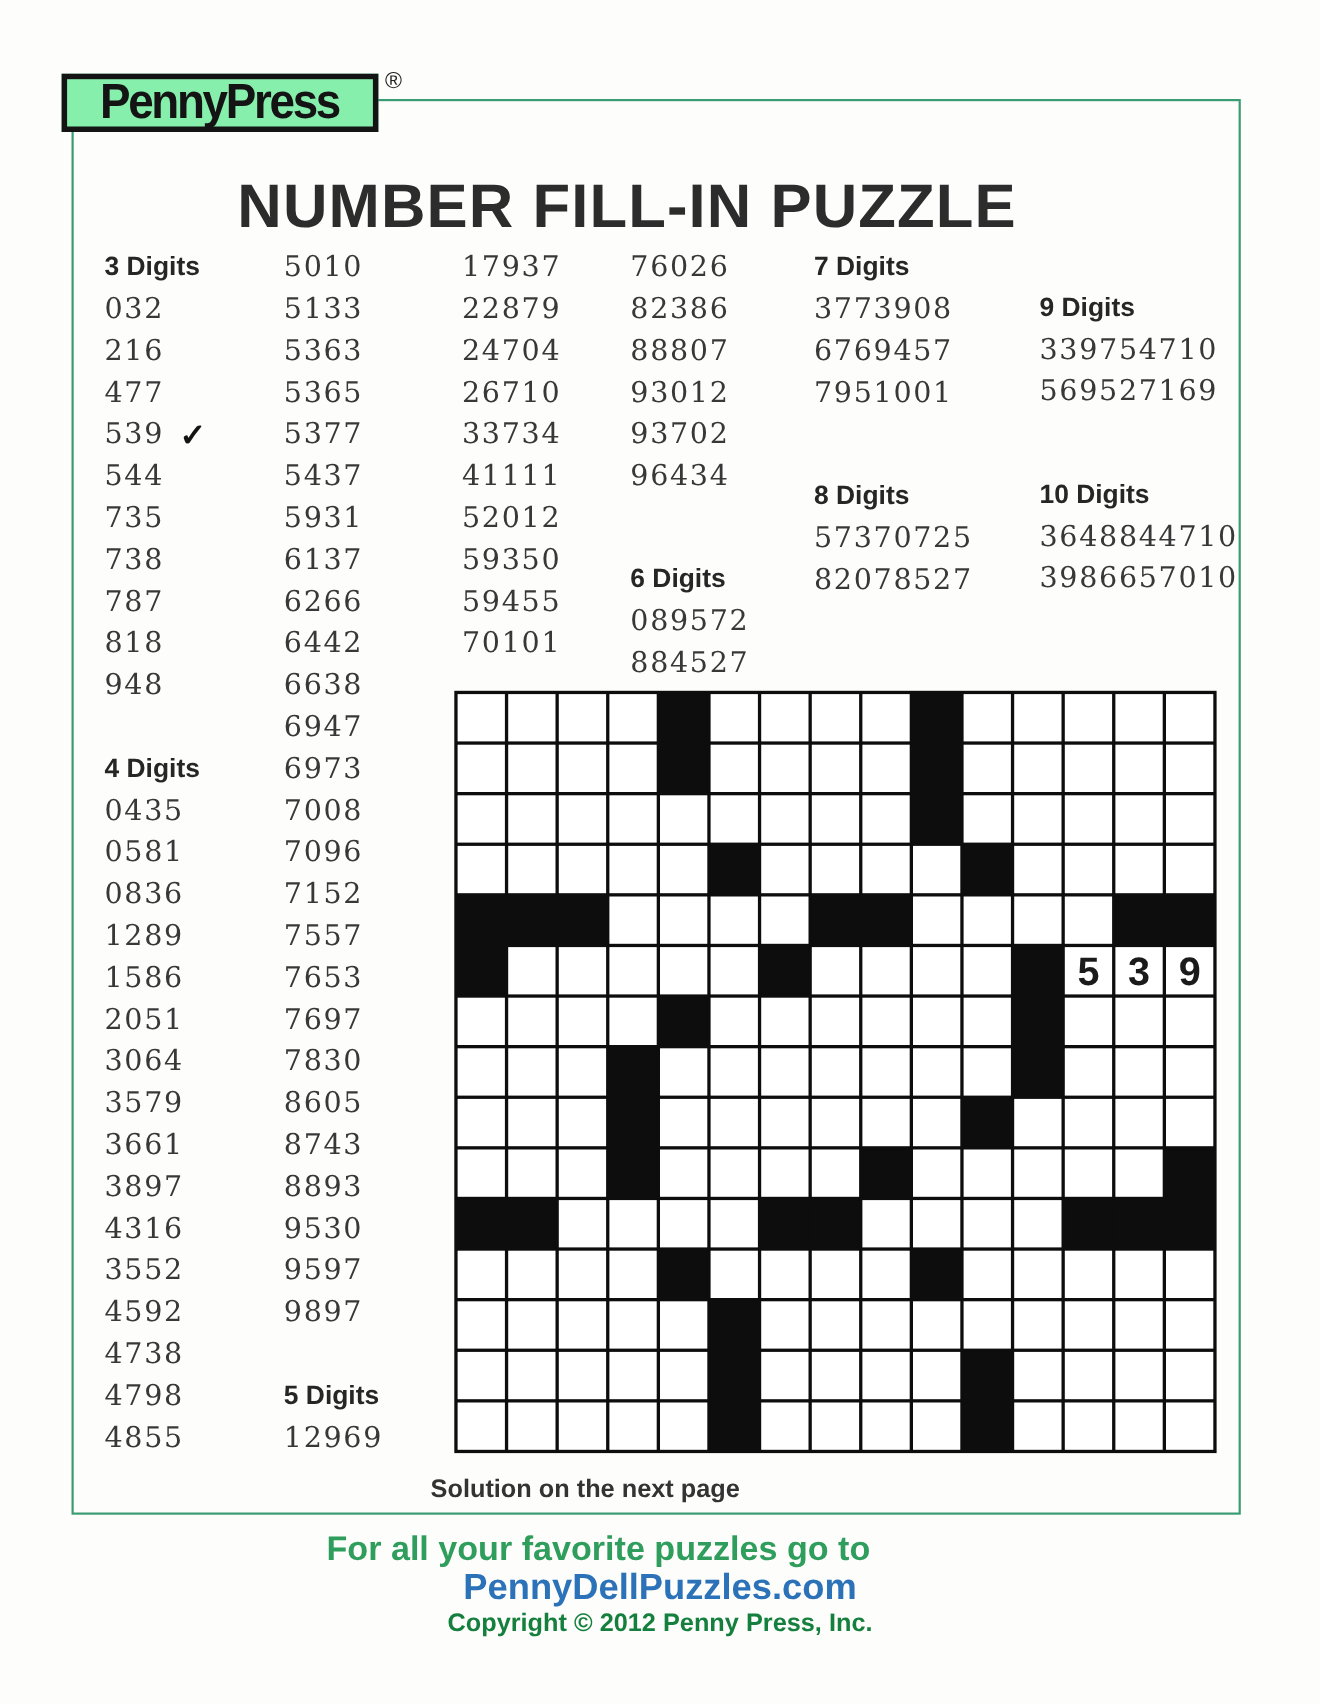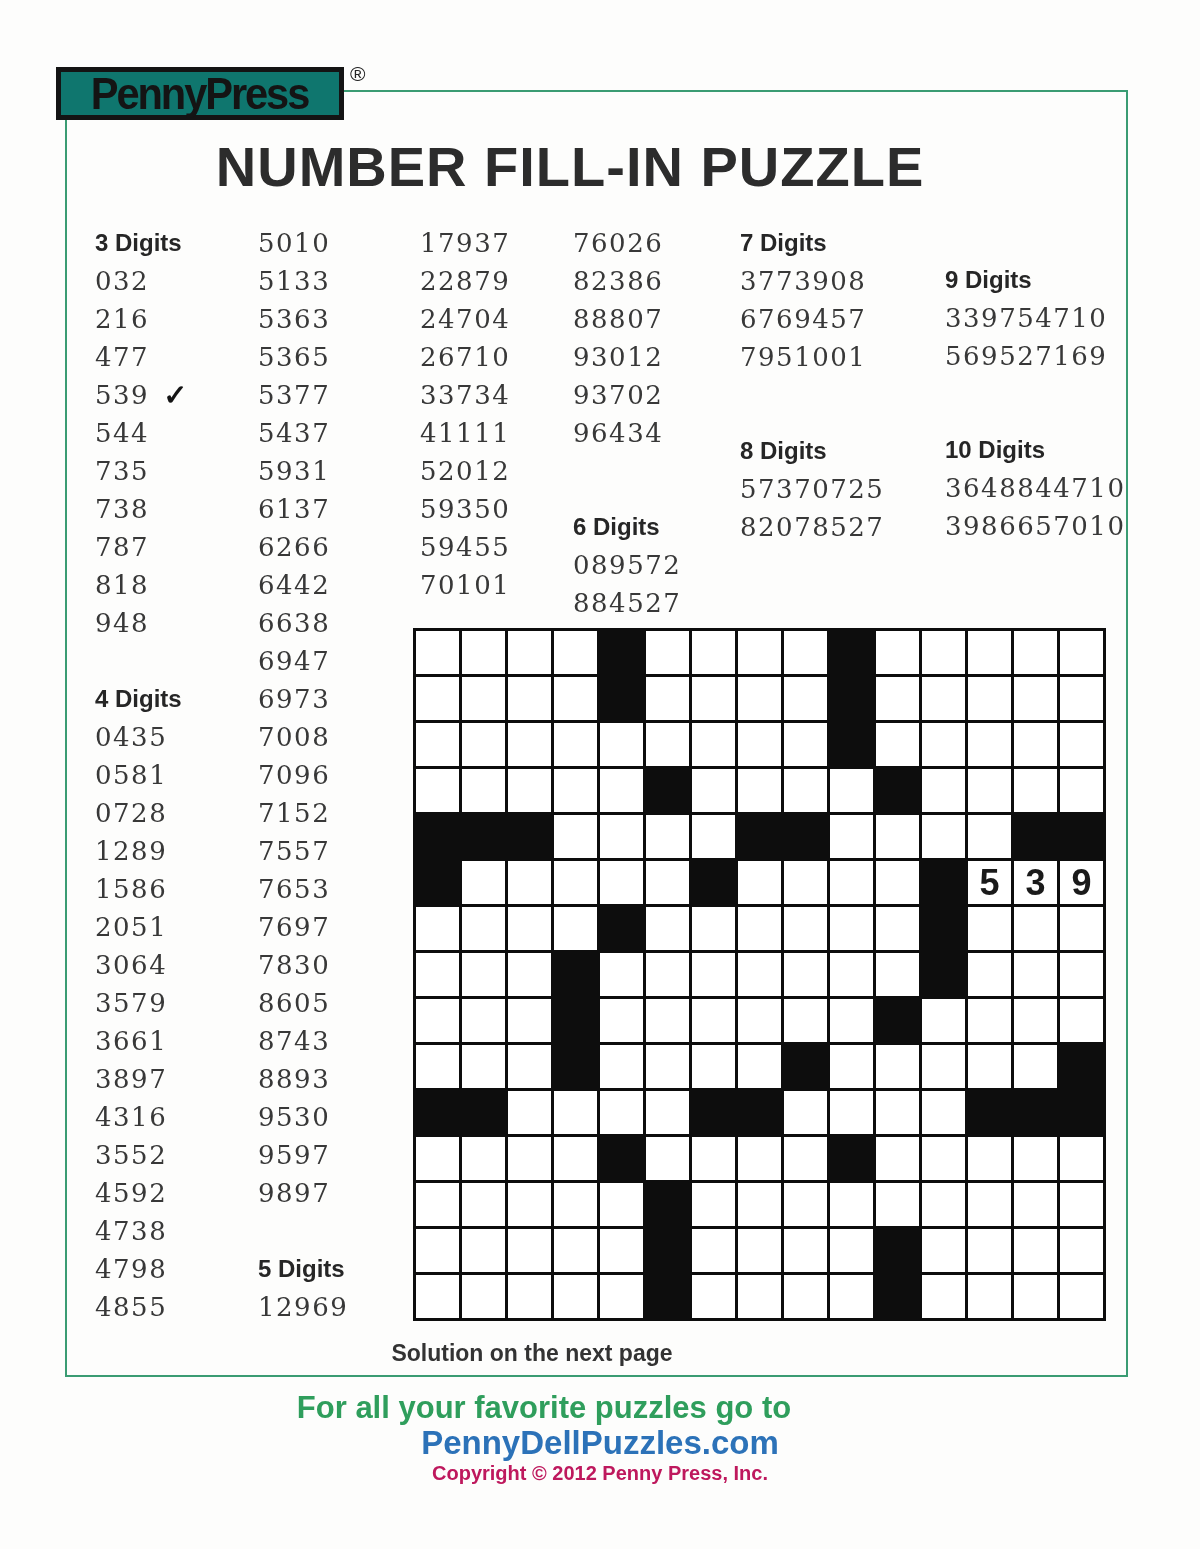--- a/index.html
+++ b/index.html
@@ -8,34 +8,34 @@
     background:#fdfdfc;font-family:"Liberation Sans",sans-serif;
   }
   
   .frame{
     position:absolute;left:65px;top:90px;width:1063px;height:1287px;
     border:2.5px solid #3a9c73;box-sizing:border-box;background:transparent;
   }
   
   .logo-box{
     position:absolute;left:56px;top:67px;width:288px;height:53px;
-    background:#0f766e;border:5px solid #141414;box-sizing:border-box;
+    background:#86efac;border:5px solid #141414;box-sizing:border-box;
     display:flex;align-items:center;justify-content:center;z-index:3;
   }
   .logo-text{
     font-weight:bold;font-size:40px;letter-spacing:-2px;color:#141414;
     transform:scale(1.04,1.12);white-space:nowrap;
   }
   .registered{
     position:absolute;left:348px;top:62px;font-size:21px;color:#222;
     background:#fdfdfc;padding:0 4px 2px 2px;z-index:3;
   }
   
   .title{
-    position:absolute;left:0;top:134px;width:1140px;margin:0;
+    position:absolute;left:0;top:154px;width:1140px;margin:0;
     text-align:center;font-size:56px;font-weight:bold;color:#2c2c2c;
     letter-spacing:1px;
   }
   
   .col{position:absolute;top:224px;}
   .slot{height:38px;display:flex;align-items:center;white-space:nowrap;}
   .slot.tall{height:56px;}
   .list-header{font-weight:bold;font-size:24px;color:#262626;font-family:"Liberation Sans",sans-serif;}
   .list-number{font-family:"DejaVu Serif","Liberation Serif",serif;font-size:26px;color:#383838;letter-spacing:1.5px;}
   .check{font-weight:bold;font-size:29px;color:#141414;margin-left:14px;letter-spacing:0;}
@@ -57,21 +57,21 @@
   .tagline{
     position:absolute;left:0;top:1390px;width:1088px;text-align:center;
     font-weight:bold;font-size:31px;
   }
   .site-link{
     position:absolute;left:0;top:1424px;width:1200px;text-align:center;
     font-weight:bold;font-size:33px;cursor:pointer;
   }
   .copyright{
     position:absolute;left:0;top:1462px;width:1200px;text-align:center;
-    font-weight:bold;font-size:20px;color:#be185d;
+    font-weight:bold;font-size:23px;color:#15803d;
   }
 </style>
 </head>
 <body>
 
 <div class="frame" style="border-color: rgb(58, 156, 115);"></div>
 
 <div class="logo-box">
   <span class="logo-text">PennyPress</span>
 </div>
@@ -119,21 +119,21 @@
       <div class="slot">
         <span class="list-header">4 Digits</span>
       </div>
       <div class="slot">
         <span class="list-number">0435</span>
       </div>
       <div class="slot">
         <span class="list-number">0581</span>
       </div>
       <div class="slot">
-        <span class="list-number">0728</span>
+        <span class="list-number">0836</span>
       </div>
       <div class="slot">
         <span class="list-number">1289</span>
       </div>
       <div class="slot">
         <span class="list-number">1586</span>
       </div>
       <div class="slot">
         <span class="list-number">2051</span>
       </div>

